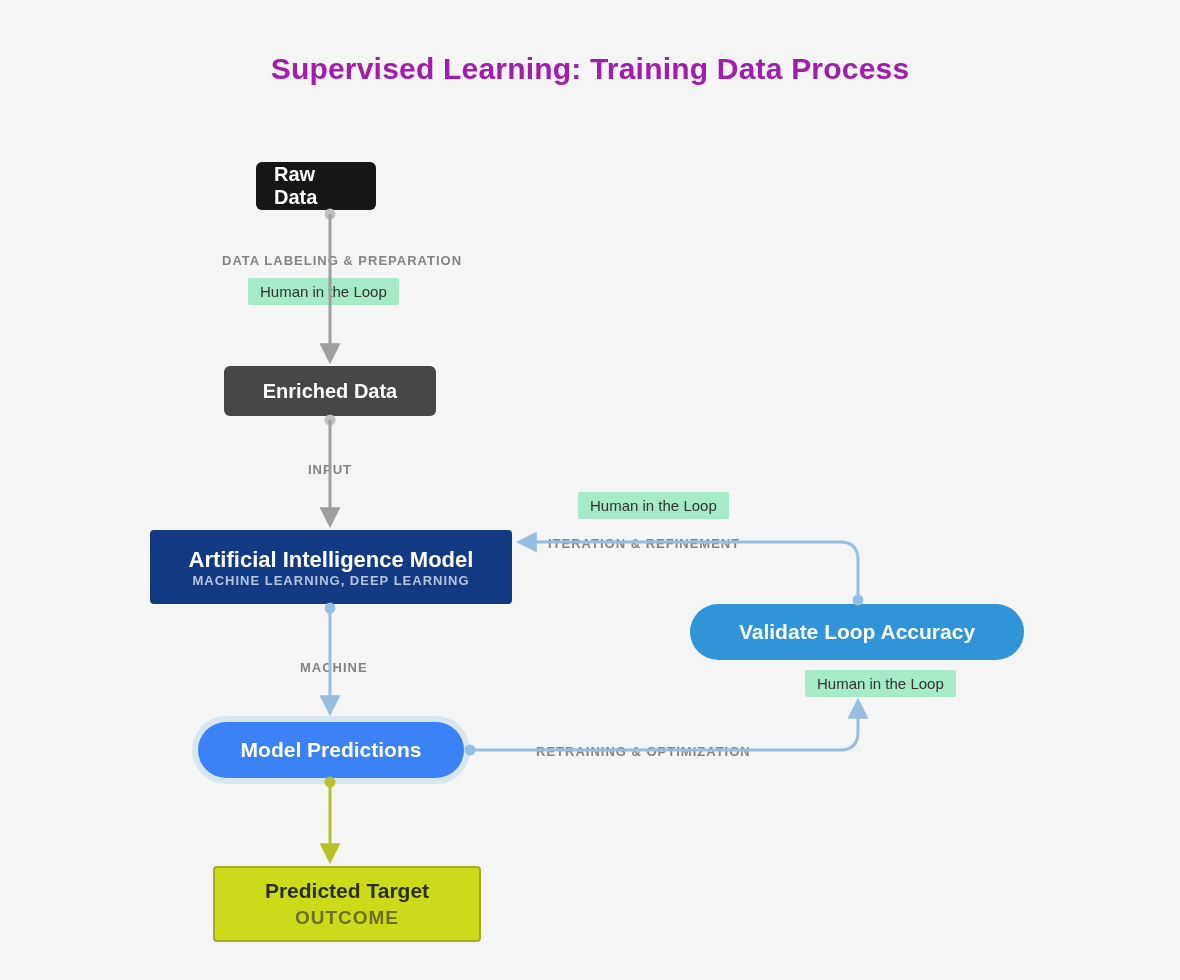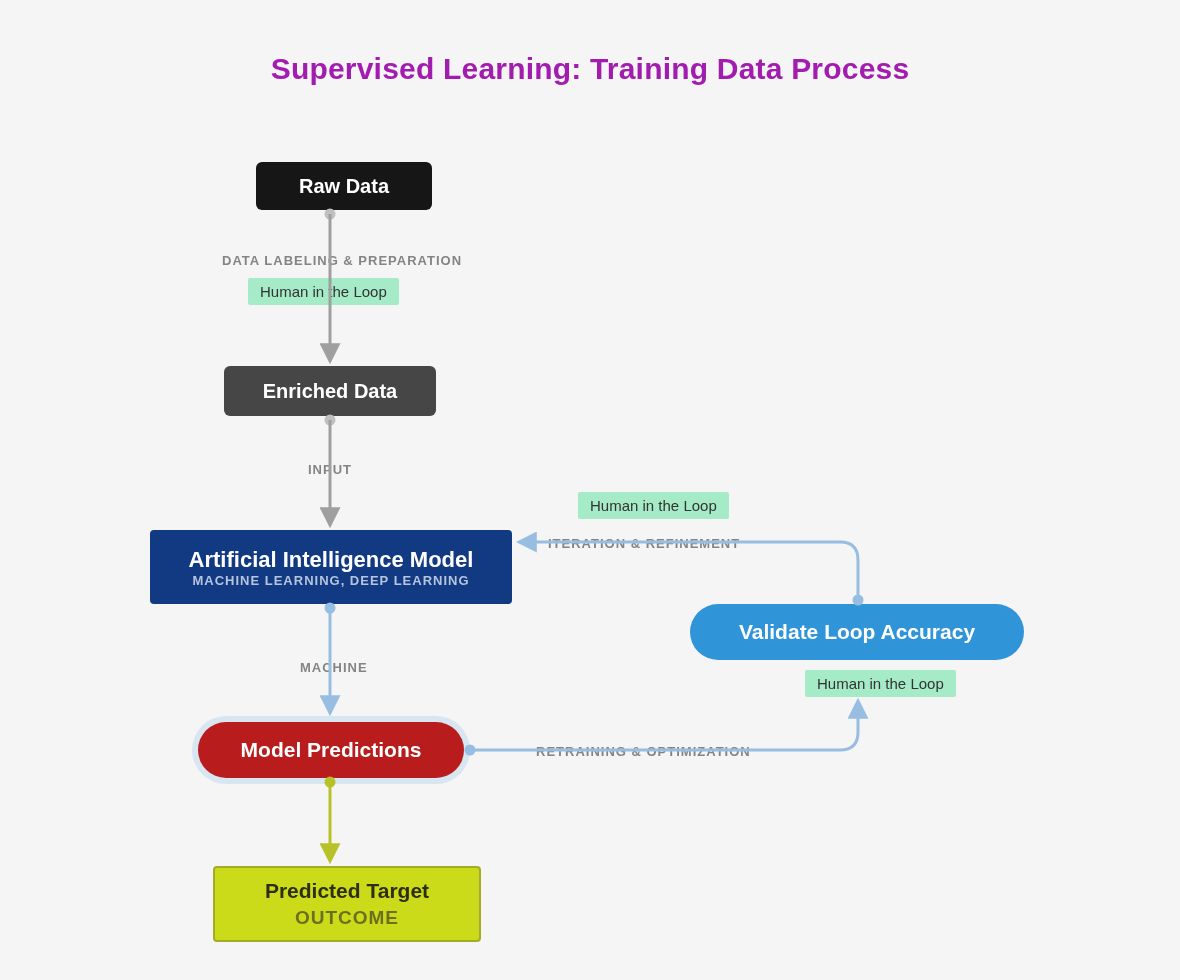--- a/index.html
+++ b/index.html
@@ -30,21 +30,21 @@
     border-radius: 6px;
     display: flex;
     flex-direction: column;
     align-items: center;
     justify-content: center;
     padding: 10px 18px;
   }
   
   .raw-data {
     left: 256px; top: 162px;
-    width: 176px; height: 48px;
+    width: 120px; height: 48px;
     background: #161616;
     color: #fff;
     font-size: 20px; font-weight: 700;
   }
   
   .enriched-data {
     left: 224px; top: 366px;
     width: 212px; height: 50px;
     background: #464646;
     color: #fff;
@@ -57,21 +57,21 @@
     background: #123a82;
     color: #fff;
     border-radius: 4px;
   }
   .ai-model .line1 { font-size: 22px; font-weight: 700; }
   .ai-model .line2 { font-size: 13px; font-weight: 600; letter-spacing: 1px; color: #b5c4df; }
   
   .model-predictions {
     left: 198px; top: 722px;
     width: 266px; height: 56px;
-    background: #b91c1c;
+    background: #3b82f6;
     color: #fff;
     font-size: 21px; font-weight: 700;
     border-radius: 30px;
     box-shadow: 0 0 0 6px rgba(47,148,216,0.15);
   }
   
   .predicted-target {
     left: 213px; top: 866px;
     width: 268px; height: 76px;
     background: #cbda19;

